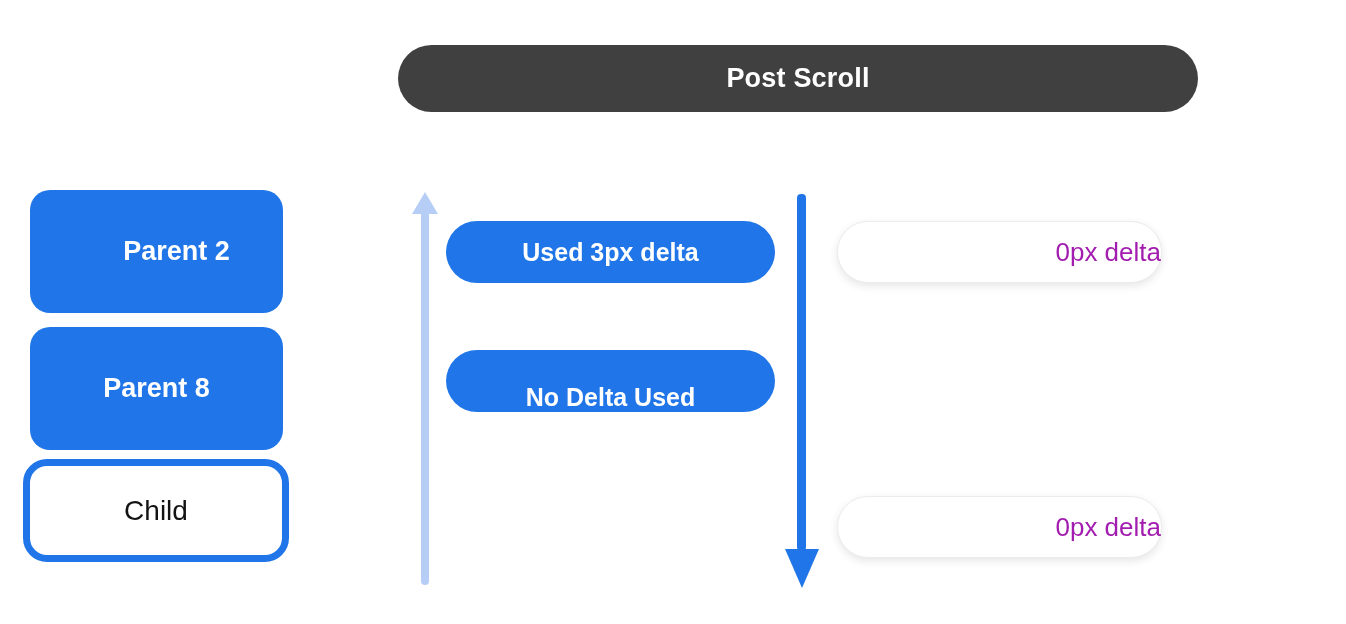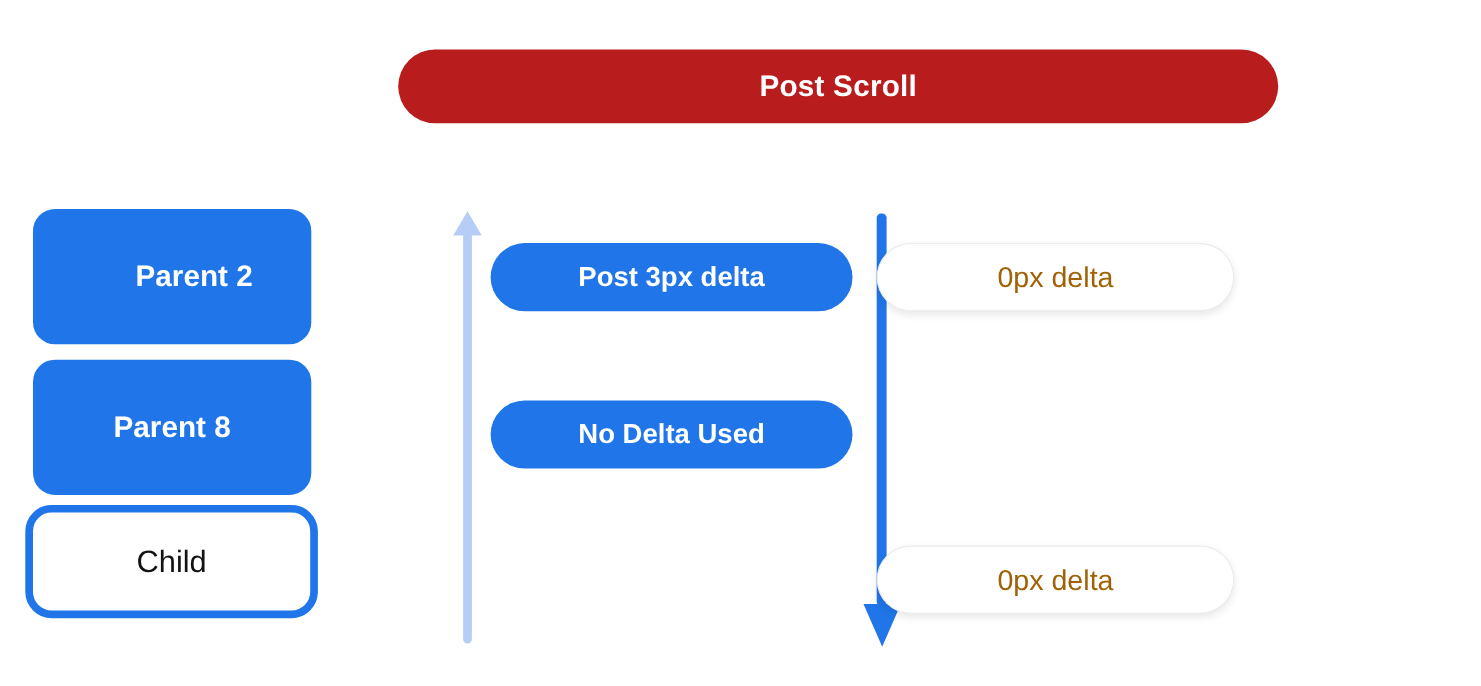--- a/index.html
+++ b/index.html
@@ -17,23 +17,23 @@
   }
   .pill, .box {
     position: absolute;
     display: flex;
     align-items: center;
     justify-content: center;
     box-sizing: border-box;
   }
   
   .post-scroll {
-    left: 362px; top: 45px;
+    left: 398px; top: 45px;
     width: 800px; height: 67px;
-    background: #b91c1c;
+    background: #404040;
     border-radius: 34px;
     color: #ffffff;
     font-size: 27px;
     font-weight: 700;
     letter-spacing: 0.2px;
   }
   
   .parent-box {
     left: 30px;
     width: 253px; height: 123px;
@@ -59,32 +59,33 @@
   .delta-pill {
     left: 446px;
     width: 329px; height: 62px;
     background: #2076E8;
     border-radius: 31px;
     color: #ffffff;
     font-size: 25px;
     font-weight: 700;
   }
   .used-delta { top: 221px; }
-  .no-delta   { top: 364px; }
+  .no-delta   { top: 350px; align-items: flex-end; }
   
   .zero-pill {
-    left: 797px;
+    left: 837px;
     width: 325px; height: 62px;
     background: #ffffff;
     border: 1px solid #ececec;
     border-radius: 31px;
     box-shadow: 0 3px 8px rgba(0,0,0,0.10);
-    color: #a16207;
+    color: #a21caf;
     font-size: 26px;
     font-weight: 500;
+    justify-content: flex-end;
   }
   .zero-top    { top: 221px; }
   .zero-bottom { top: 496px; }
   
   .arrow { position: absolute; }
   .up-arrow-line {
     left: 421px; top: 210px;
     width: 8px; height: 375px;
     background: #B6CEF5;
     border-radius: 4px;
@@ -128,21 +129,21 @@
   </div>
 
   <div class="box child-box">
     <span>Child</span>
   </div>
 
   <div class="arrow up-arrow-head"></div>
   <div class="arrow up-arrow-line"></div>
 
   <div class="pill delta-pill used-delta">
-    <span>Post 3px delta</span>
+    <span>Used 3px delta</span>
   </div>
 
   <div class="pill delta-pill no-delta">
     <span>No Delta Used</span>
   </div>
 
   <div class="arrow down-arrow-line"></div>
   <div class="arrow down-arrow-head"></div>
 
   <div class="pill zero-pill zero-top">

